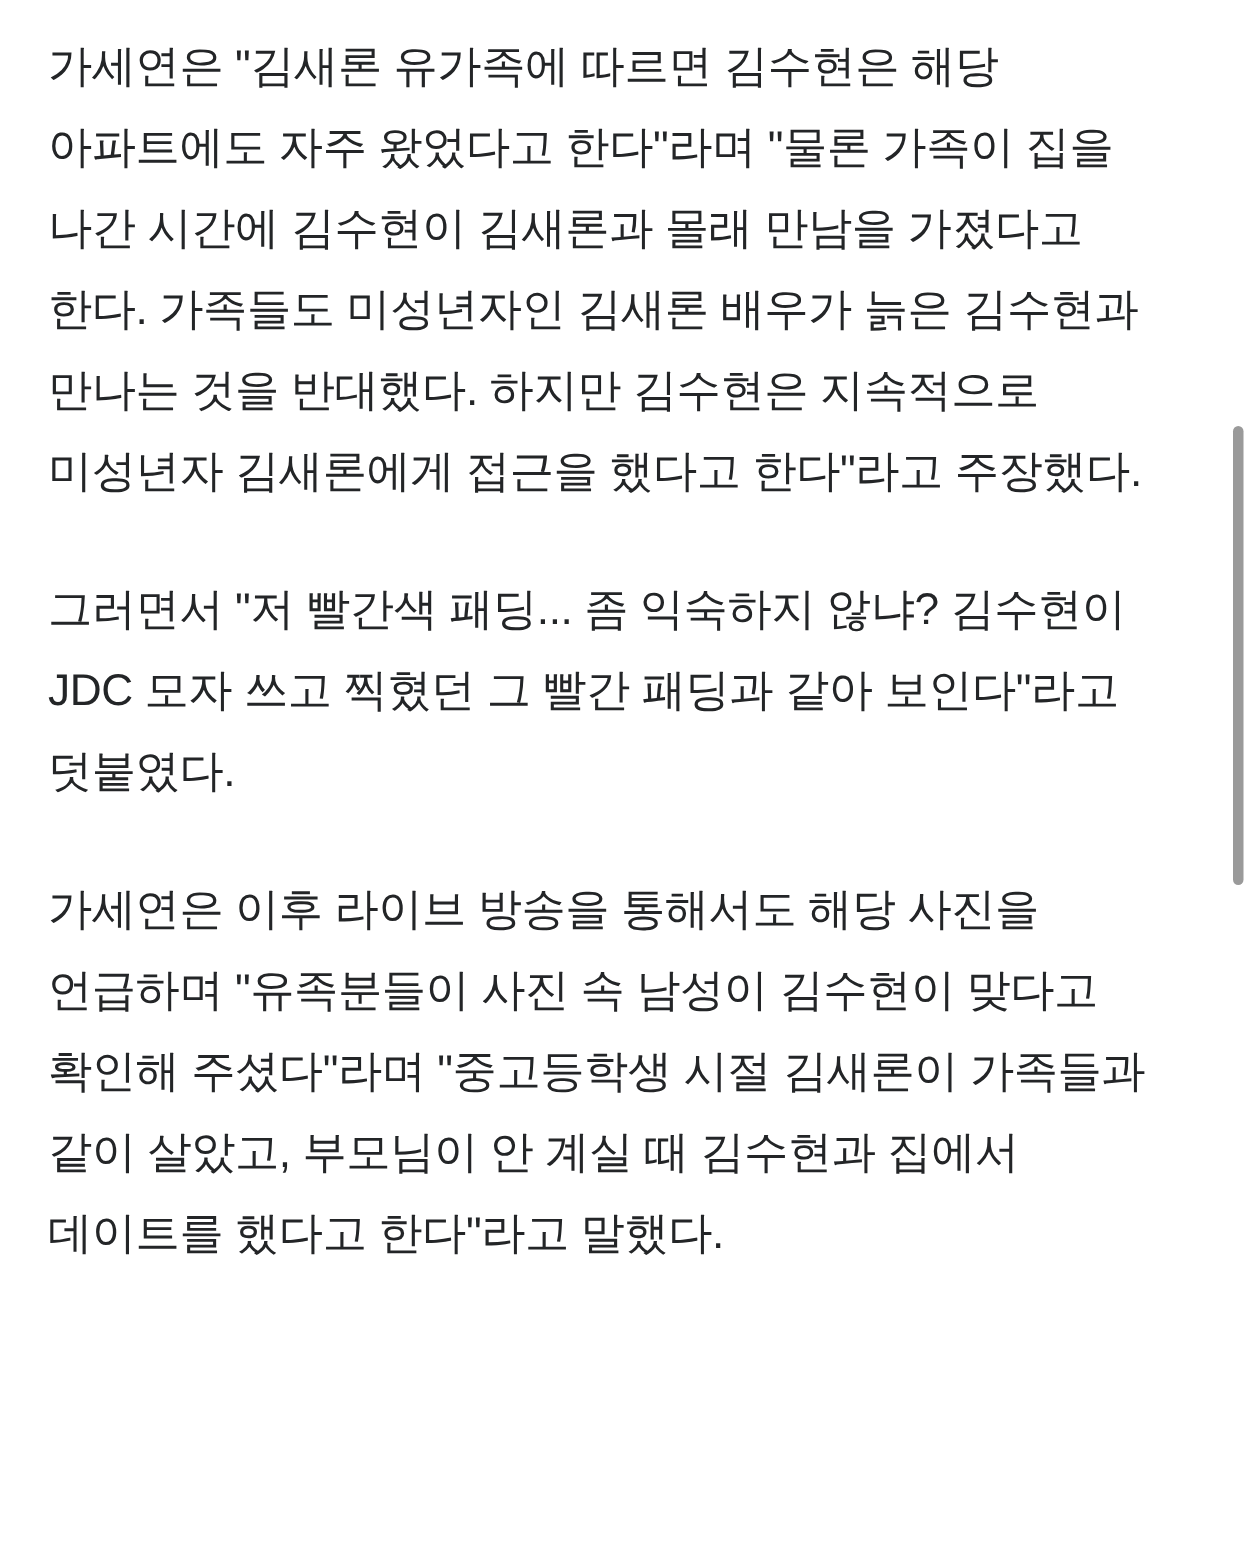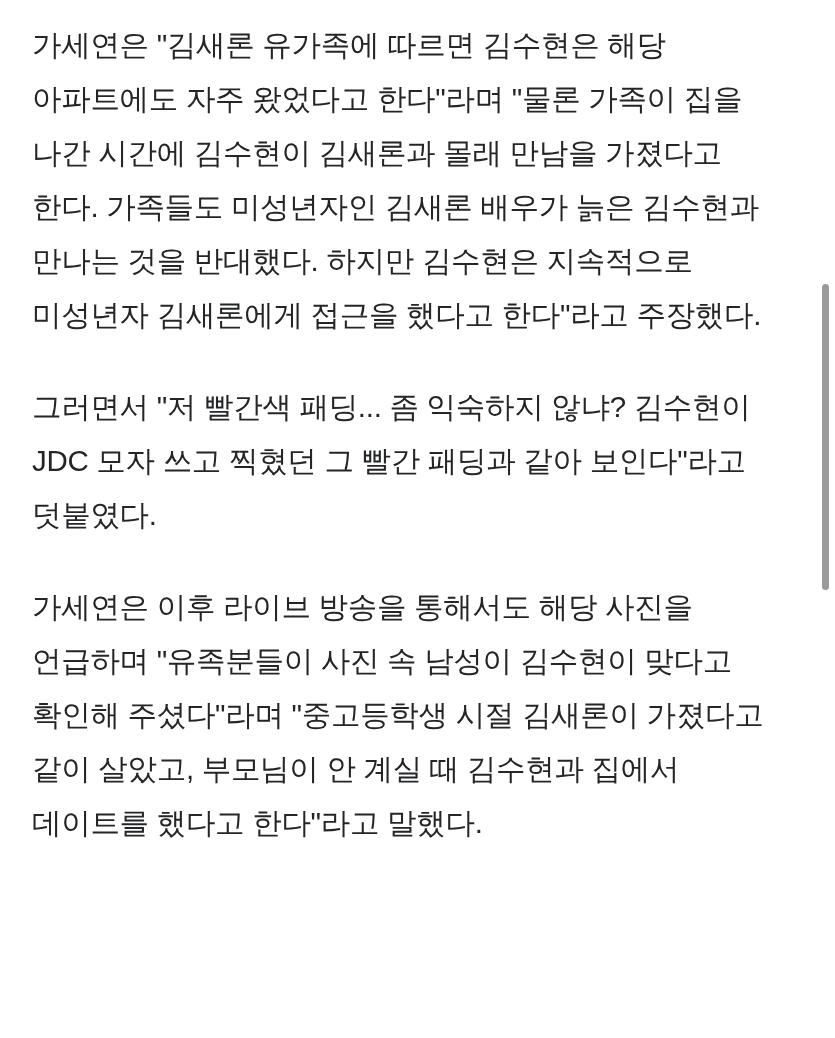--- a/index.html
+++ b/index.html
@@ -52,18 +52,18 @@
     border-radius: 4px;
     background: #9a9a9a;
   }
 </style>
 </head>
 <body>
 
 <div class="article">
   <p class="para">가세연은 "김새론 유가족에 따르면 김수현은 해당 아파트에도 자주 왔었다고 한다"라며 "물론 가족이 집을 나간 시간에 김수현이 김새론과 몰래 만남을 가졌다고 한다. 가족들도 미성년자인 김새론 배우가 늙은 김수현과 만나는 것을 반대했다. 하지만 김수현은 지속적으로 미성년자 김새론에게 접근을 했다고 한다"라고 주장했다.</p>
   <p class="para">그러면서 "저 빨간색 패딩... 좀 익숙하지 않냐? 김수현이 JDC 모자 쓰고 찍혔던 그 빨간 패딩과 같아 보인다"라고 덧붙였다.</p>
-  <p class="para">가세연은 이후 라이브 방송을 통해서도 해당 사진을 언급하며 "유족분들이 사진 속 남성이 김수현이 맞다고 확인해 주셨다"라며 "중고등학생 시절 김새론이 가졌다고 같이 살았고, 부모님이 안 계실 때 김수현과 집에서 데이트를 했다고 한다"라고 말했다.</p>
+  <p class="para">가세연은 이후 라이브 방송을 통해서도 해당 사진을 언급하며 "유족분들이 사진 속 남성이 김수현이 맞다고 확인해 주셨다"라며 "중고등학생 시절 김새론이 가족들과 같이 살았고, 부모님이 안 계실 때 김수현과 집에서 데이트를 했다고 한다"라고 말했다.</p>
 </div>
 
 <div class="scrollbar-track">
   <div class="scrollbar-thumb"></div>
 </div>
 
 </body></html>

